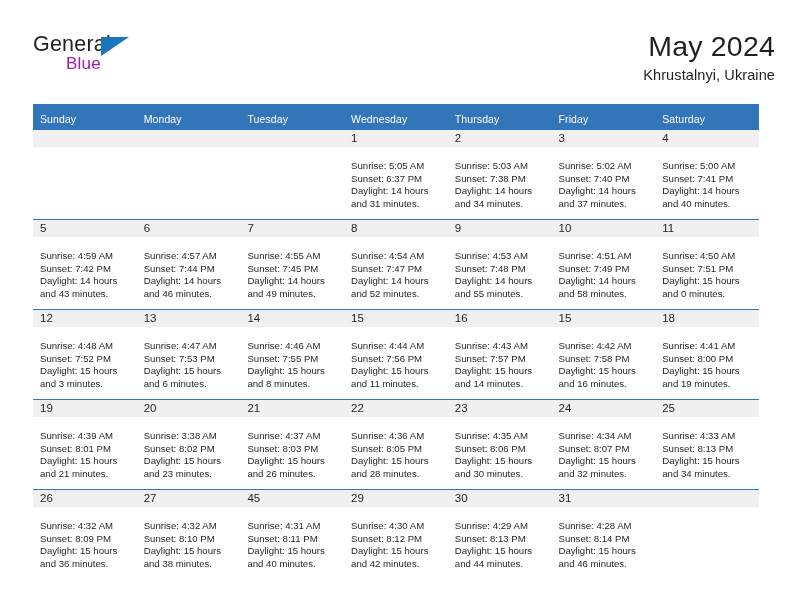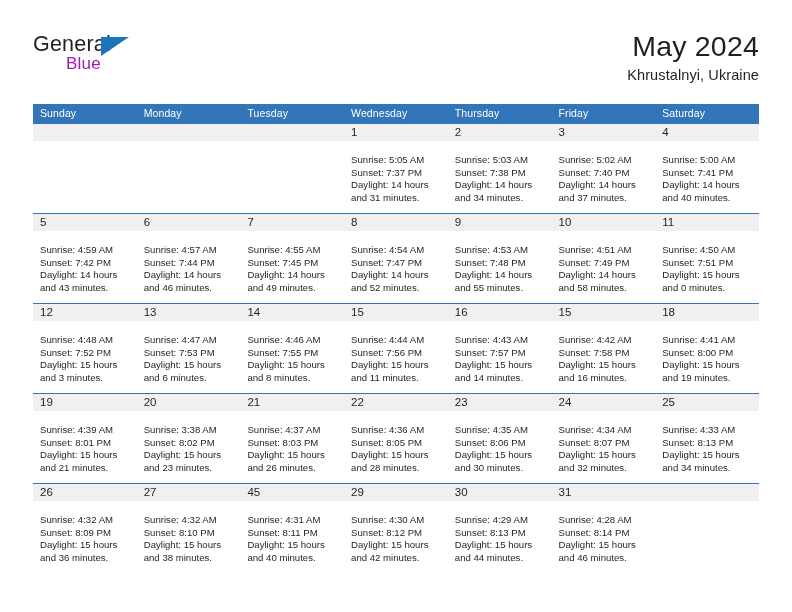--- a/index.html
+++ b/index.html
@@ -60,21 +60,21 @@
     left: 33px;
     top: 21px;
     font-size: 17px;
     letter-spacing: 0.2px;
     color: #a21caf;
     line-height: 1;
   }
 
   .title-block {
     position: absolute;
-    right: 33px;
+    right: 17px;
     top: 30px;
     text-align: right;
   }
   .month-title {
     font-size: 28.5px;
     font-weight: normal;
     color: #231f20;
     line-height: 1.15;
     letter-spacing: 0.2px;
   }
@@ -97,21 +97,21 @@
     width: 726px;
     border-collapse: collapse;
     table-layout: fixed;
   }
   .cal-table th {
     background: #3275b8;
     color: #ffffff;
     font-size: 10.5px;
     font-weight: normal;
     text-align: left;
-    padding: 3px 0 5px 7px;
+    padding: 9px 0 5px 7px;
     height: 9px;
     letter-spacing: 0.1px;
   }
   .cal-table td {
     vertical-align: top;
     padding: 0;
     border-top: 1.3px solid #3275b8;
     height: 89px;
     background: #ffffff;
   }
@@ -182,21 +182,21 @@
             <td class="cell-empty">
               <div class="daynum-band"></div>
             </td>
             <td class="cell-empty">
               <div class="daynum-band"></div>
             </td>
             <td>
               <div class="daynum-band">1</div>
               <div class="cell-body">
                 <div>Sunrise: 5:05 AM</div>
-                <div>Sunset: 7:37 PM</div>
+                <div>Sunset: 6:37 PM</div>
                 <div>Daylight: 14 hours</div>
                 <div>and 31 minutes.</div>
               </div>
             </td>
             <td>
               <div class="daynum-band">2</div>
               <div class="cell-body">
                 <div>Sunrise: 5:03 AM</div>
                 <div>Sunset: 7:38 PM</div>
                 <div>Daylight: 14 hours</div>

